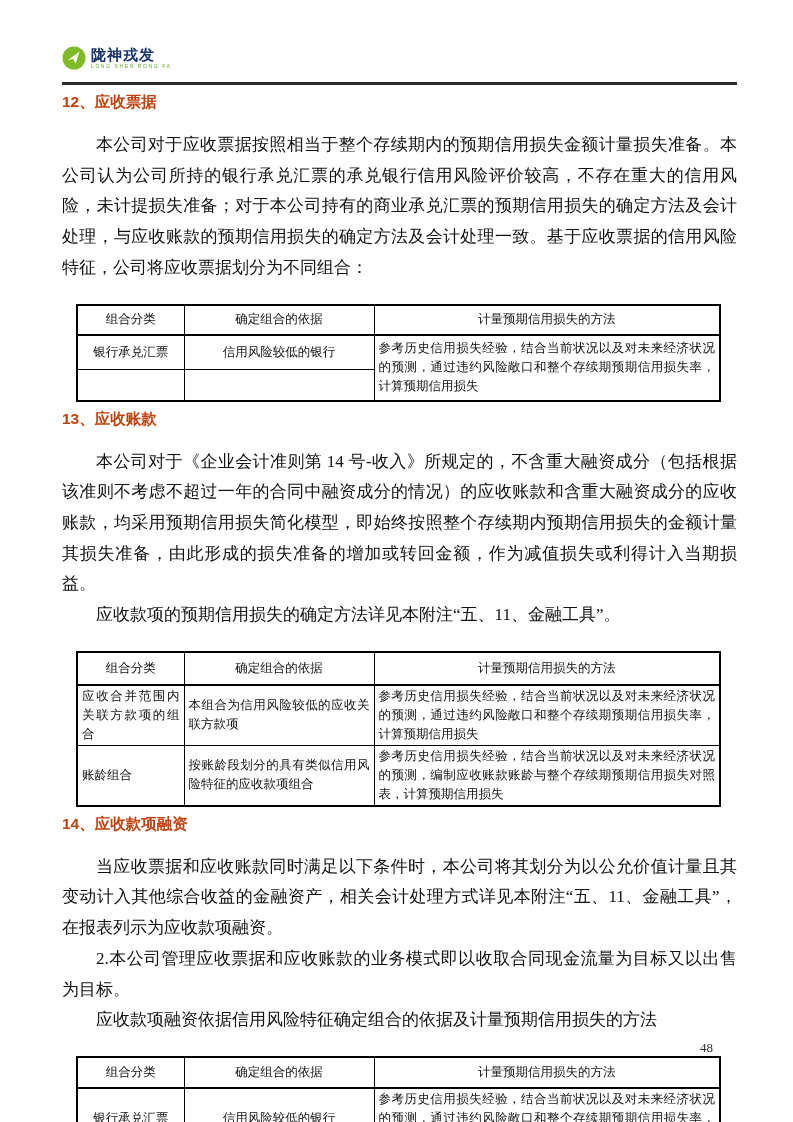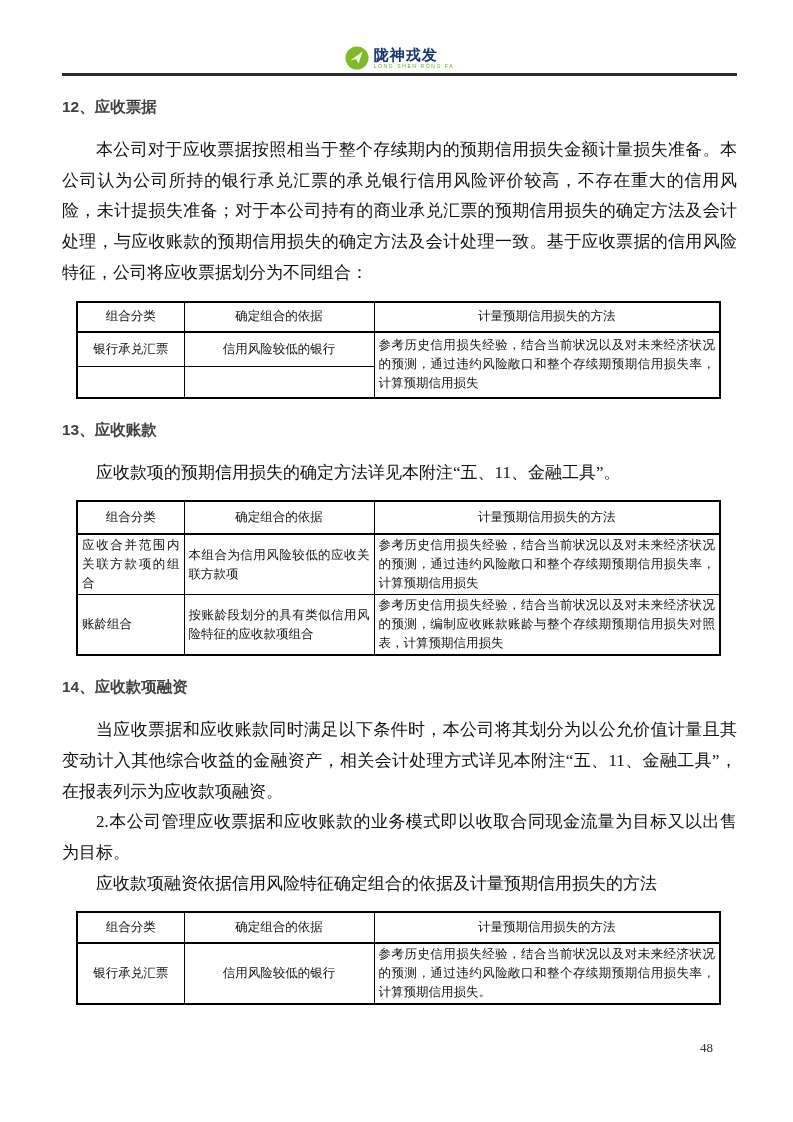--- a/index.html
+++ b/index.html
@@ -12,55 +12,55 @@
     background: #ffffff;
     font-family: "Liberation Serif", "DejaVu Serif", serif;
     color: #1a1a1a;
     overflow: hidden;
   }
   
   .hdr {
     margin: 0 56px 0 62px;
     padding-top: 46px;
     display: flex;
-    justify-content: center;
+    justify-content: flex-start;
     align-items: flex-end;
     border-bottom: 3px solid #2b2b2b;
-    padding-bottom: 3px;
+    padding-bottom: 12px;
   }
   .logo { display: flex; align-items: center; gap: 5px; }
   .logo-mark { width: 24px; height: 24px; flex: 0 0 auto; }
   .logo-text { display: flex; flex-direction: column; line-height: 1; }
   .logo-cn {
     font-family: "Liberation Sans", "DejaVu Sans", sans-serif;
     font-weight: 700; font-size: 15px; letter-spacing: 1px; color: #17356d;
   }
   .logo-en {
     font-family: "Liberation Sans", "DejaVu Sans", sans-serif;
     font-size: 5px; letter-spacing: 1.6px; color: #5faa1e; margin-top: 2px;
   }
   .hdr-title { font-size: 13px; color: #222; padding-bottom: 2px; }
   
   .content { padding: 0 56px 0 62px; }
   .sec-heading {
     font-family: "Liberation Sans", "DejaVu Sans", sans-serif;
-    font-size: 15.5px; font-weight: 700; color: #404040;
-    margin-top: 21px; margin-bottom: 18px; line-height: 20px;
+    font-size: 15.5px; font-weight: 700; color: #c2410c;
+    margin-top: 7px; margin-bottom: 18px; line-height: 20px;
   }
   .body-p {
     font-size: 17px; line-height: 30.7px;
     text-align: justify; text-indent: 2em; color: #111;
   }
   
   table.data-table {
     border-collapse: collapse;
     table-layout: fixed;
     width: 643px;
     margin-left: 14px;
-    margin-top: 12px;
+    margin-top: 20px;
     font-size: 12.5px;
     line-height: 19px;
     color: #111;
     border: 2px solid #000;
   }
   table.data-table col.c1 { width: 107px; }
   table.data-table col.c2 { width: 190px; }
   table.data-table col.c3 { width: 346px; }
   table.data-table th, table.data-table td {
     border: 1px solid #000;
@@ -126,20 +126,21 @@
           <tr class="r2">
             <td class="center"></td>
             <td class="center"></td>
           </tr>
         </tbody>
       </table>
     </div>
 
     <div>
       <h2 class="sec-heading">13、应收账款</h2>
+      <p class="body-p">本公司对于《企业会计准则第 14 号-收入》所规定的，不含重大融资成分（包括根据该准则不考虑不超过一年的合同中融资成分的情况）的应收账款和含重大融资成分的应收账款，均采用预期信用损失简化模型，即始终按照整个存续期内预期信用损失的金额计量其损失准备，由此形成的损失准备的增加或转回金额，作为减值损失或利得计入当期损益。</p>
       <p class="body-p">应收款项的预期信用损失的确定方法详见本附注“五、11、金融工具”。</p>
       <table class="data-table t2">
         <colgroup>
             <col class="c1">
             <col class="c2">
             <col class="c3">
           </colgroup>
         <tbody>
           <tr class="h-row">
             <th>组合分类</th>

